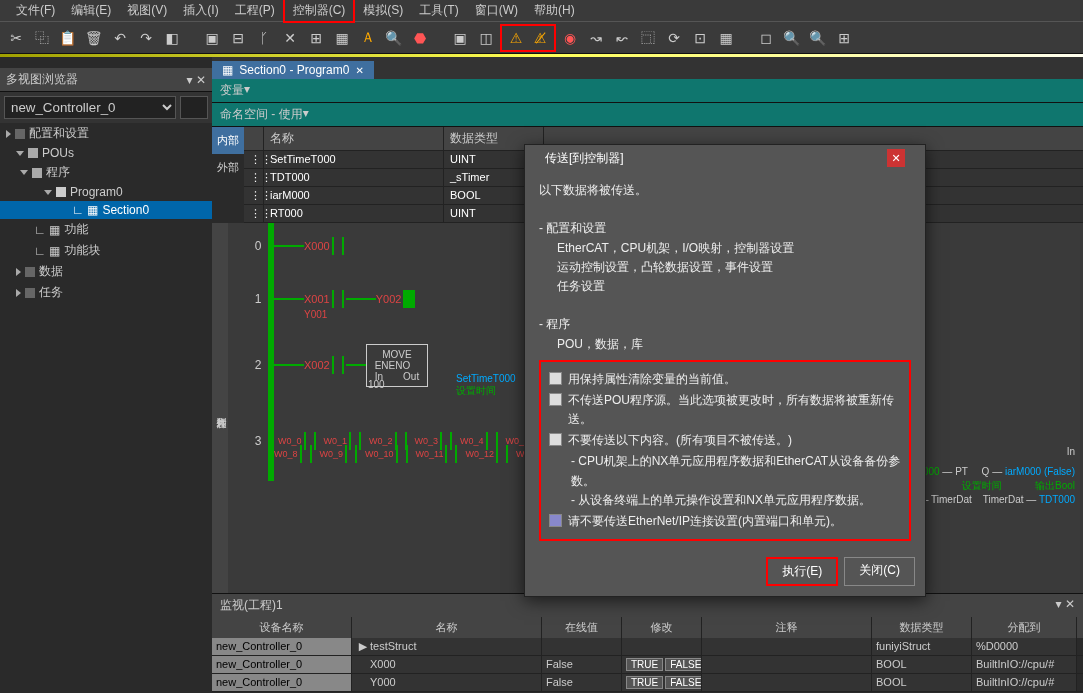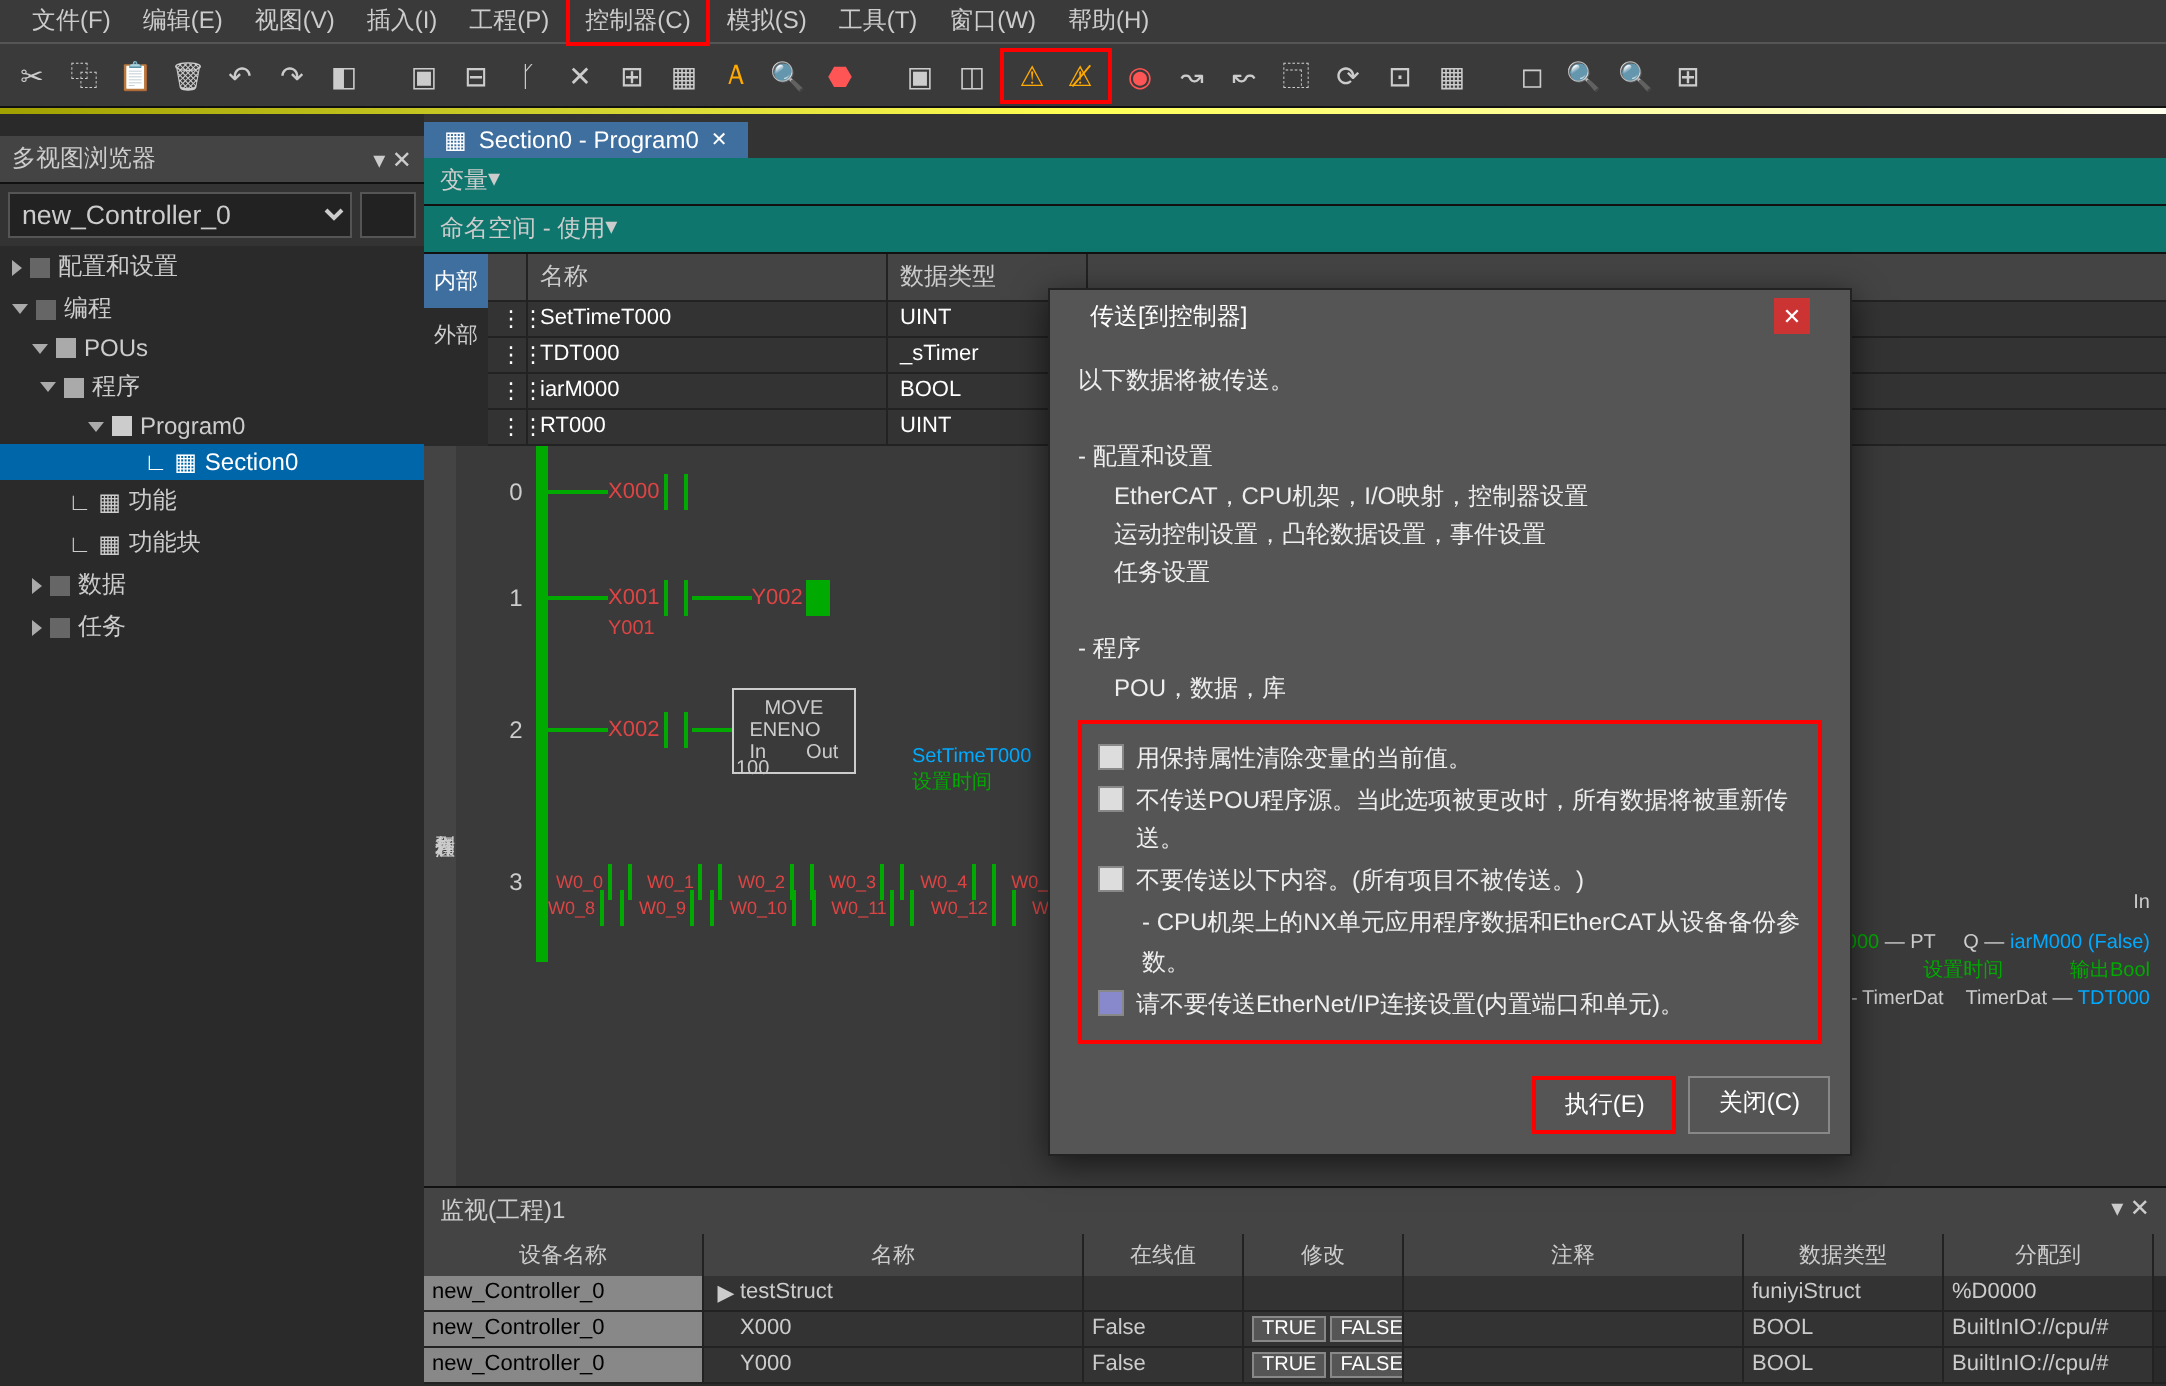--- a/index.html
+++ b/index.html
@@ -136,25 +136,20 @@
     <div class="combo">
       <select><option>new_Controller_0</option></select>
       <div style="width:28px;background:#222;border:1px solid #555"></div>
     </div>
     <div class="tree">
       <div class="tree-row">
           <span class="tri"></span>
           <span class="sq"></span>
           <span>配置和设置</span>
         </div>
-      <div class="tree-row">
-          <span class="tri open"></span>
-          <span class="sq"></span>
-          <span>编程</span>
-        </div>
       <div class="tree-row lv1">
           <span class="tri open"></span>
           <span class="sq" style="background:#aaa"></span>
           <span>POUs</span>
         </div>
       <div class="tree-row lv2">
           <span class="tri open"></span>
           <span class="sq" style="background:#aaa"></span>
           <span>程序</span>
         </div>
@@ -391,20 +386,21 @@
         </div>
       <div class="chk-row">
           <div class="chk"></div>
           <span>不传送POU程序源。当此选项被更改时，所有数据将被重新传送。</span>
         </div>
       <div class="chk-row">
           <div class="chk"></div>
           <span>不要传送以下内容。(所有项目不被传送。)</span>
         </div>
       <div style="padding-left:22px">- CPU机架上的NX单元应用程序数据和EtherCAT从设备备份参数。</div>
+      <div style="padding-left:22px">- 从设备终端上的单元操作设置和NX单元应用程序数据。</div>
       <div class="chk-row">
           <div class="chk" style="background:#88c"></div>
           <span>请不要传送EtherNet/IP连接设置(内置端口和单元)。</span>
         </div>
     </div>
   </div>
   <div class="dlg-foot">
     <div class="dbtn hl">执行(E)</div>
     <div class="dbtn">关闭(C)</div>
   </div>

